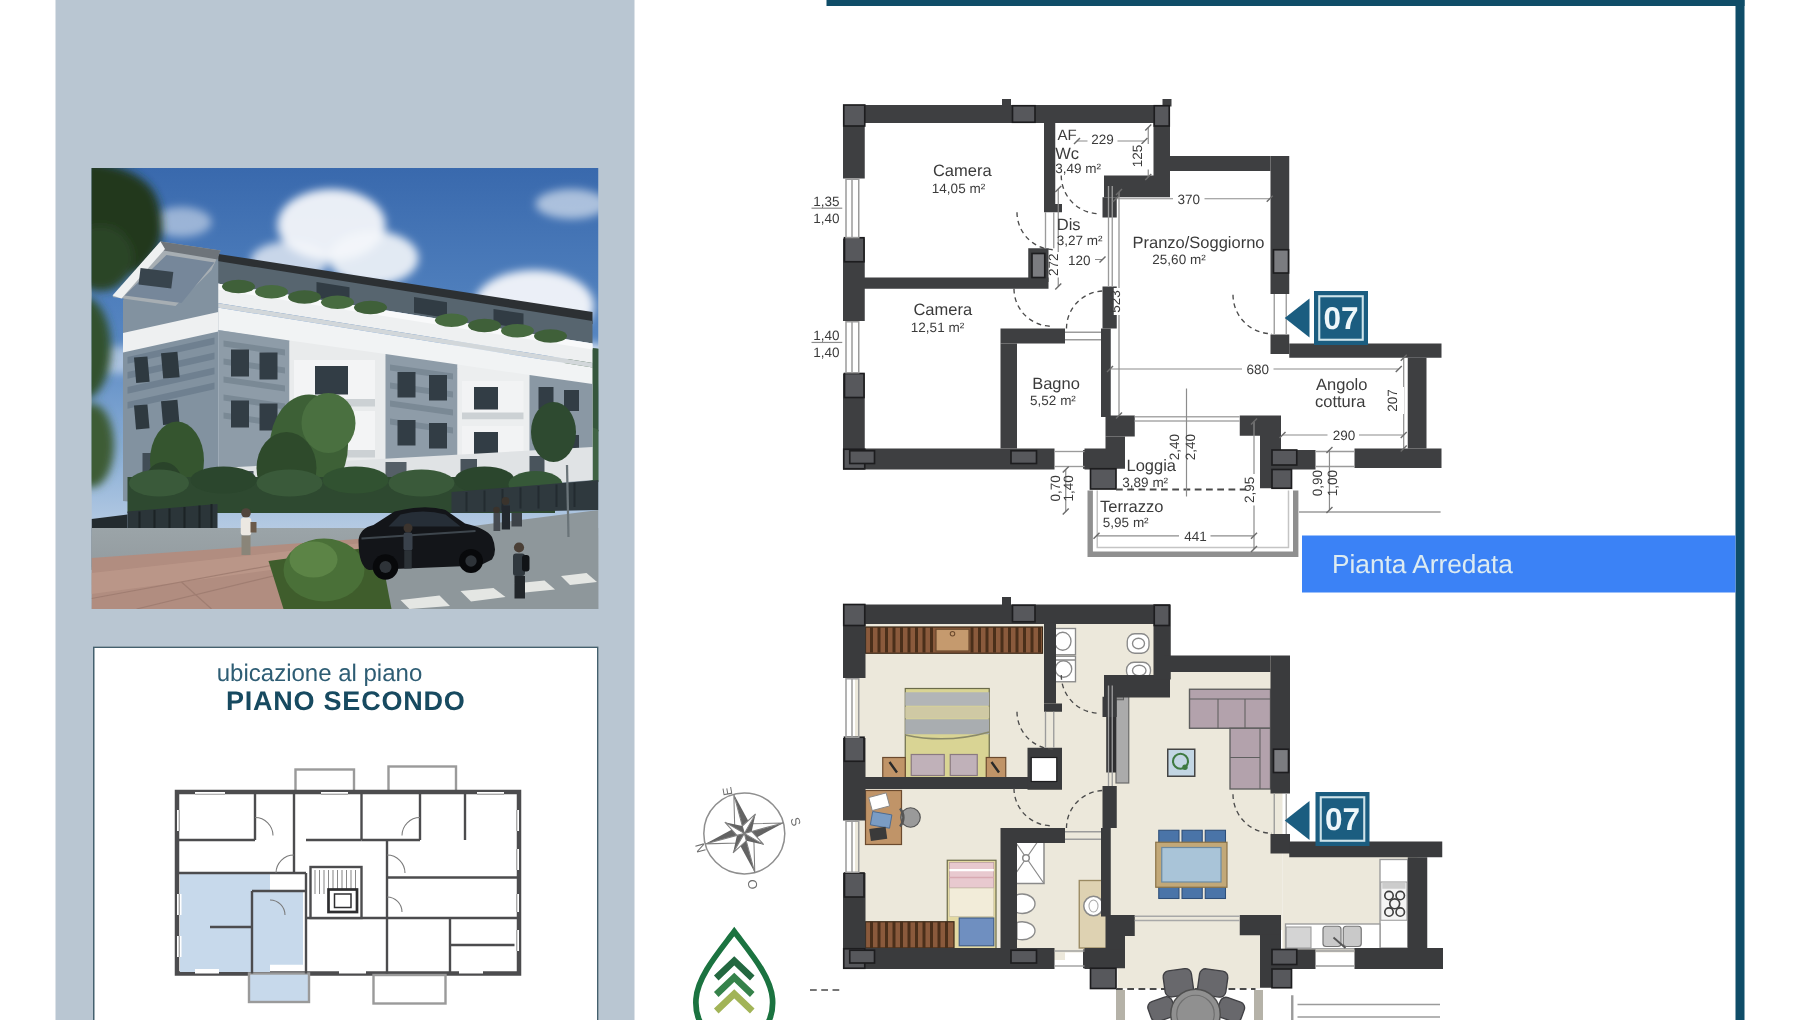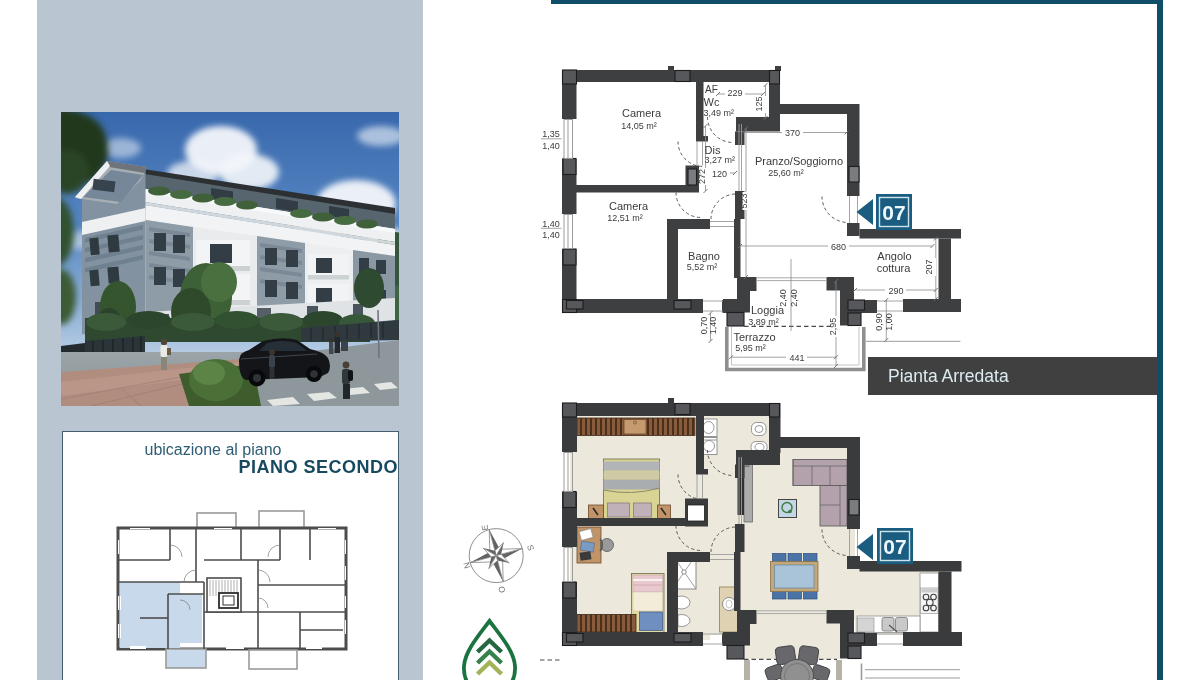--- a/index.html
+++ b/index.html
@@ -12,27 +12,27 @@
 <body>
 <div id="page">
 
 <div class="abs" style="left:37px;top:0;width:386px;height:680px;background:#b9c6d2;"></div>
 
 <div class="abs" style="left:551px;top:0;width:612px;height:4px;background:#0f4d68;"></div>
 
 <div class="abs" style="left:1157px;top:0;width:6px;height:680px;background:#0f4d68;"></div>
 
 
-<div class="abs" style="left:868px;top:357px;width:289px;height:38px;background:#404040;color:#dcebf1;font-size:17.5px;line-height:38px;padding-left:20px;box-sizing:border-box;">Pianta Arredata</div>
+<div class="abs" style="left:868px;top:357px;width:289px;height:38px;background:#3b82f6;color:#dcebf1;font-size:17.5px;line-height:38px;padding-left:20px;box-sizing:border-box;">Pianta Arredata</div>
 
 <div class="abs" style="left:62px;top:431px;width:337px;height:251px;background:#ffffff;border:1px solid #44606e;box-sizing:border-box;"></div>
 
 <div class="abs" style="left:63px;top:441px;width:300px;text-align:center;color:#2e5d74;font-size:16px;">ubicazione al piano</div>
 
-<div class="abs" style="left:63px;top:457px;width:335px;text-align:right;color:#174a60;font-size:18px;font-weight:bold;letter-spacing:0.5px;">PIANO SECONDO</div>
+<div class="abs" style="left:63px;top:457px;width:335px;text-align:center;color:#174a60;font-size:18px;font-weight:bold;letter-spacing:0.5px;">PIANO SECONDO</div>
 
 <svg class="abs" style="left:61px;top:112px;" width="338" height="294" viewBox="0 0 338 294">
 <defs>
 <linearGradient id="sky" x1="0" y1="0" x2="0" y2="1">
 <stop offset="0" stop-color="#3969ad"></stop>
           <stop offset="0.45" stop-color="#5585c1"></stop>
           <stop offset="0.8" stop-color="#8fb2d8"></stop>
           <stop offset="1" stop-color="#b9cde4"></stop>
 </linearGradient>
 <filter id="soft" x="-30%" y="-30%" width="160%" height="160%">

